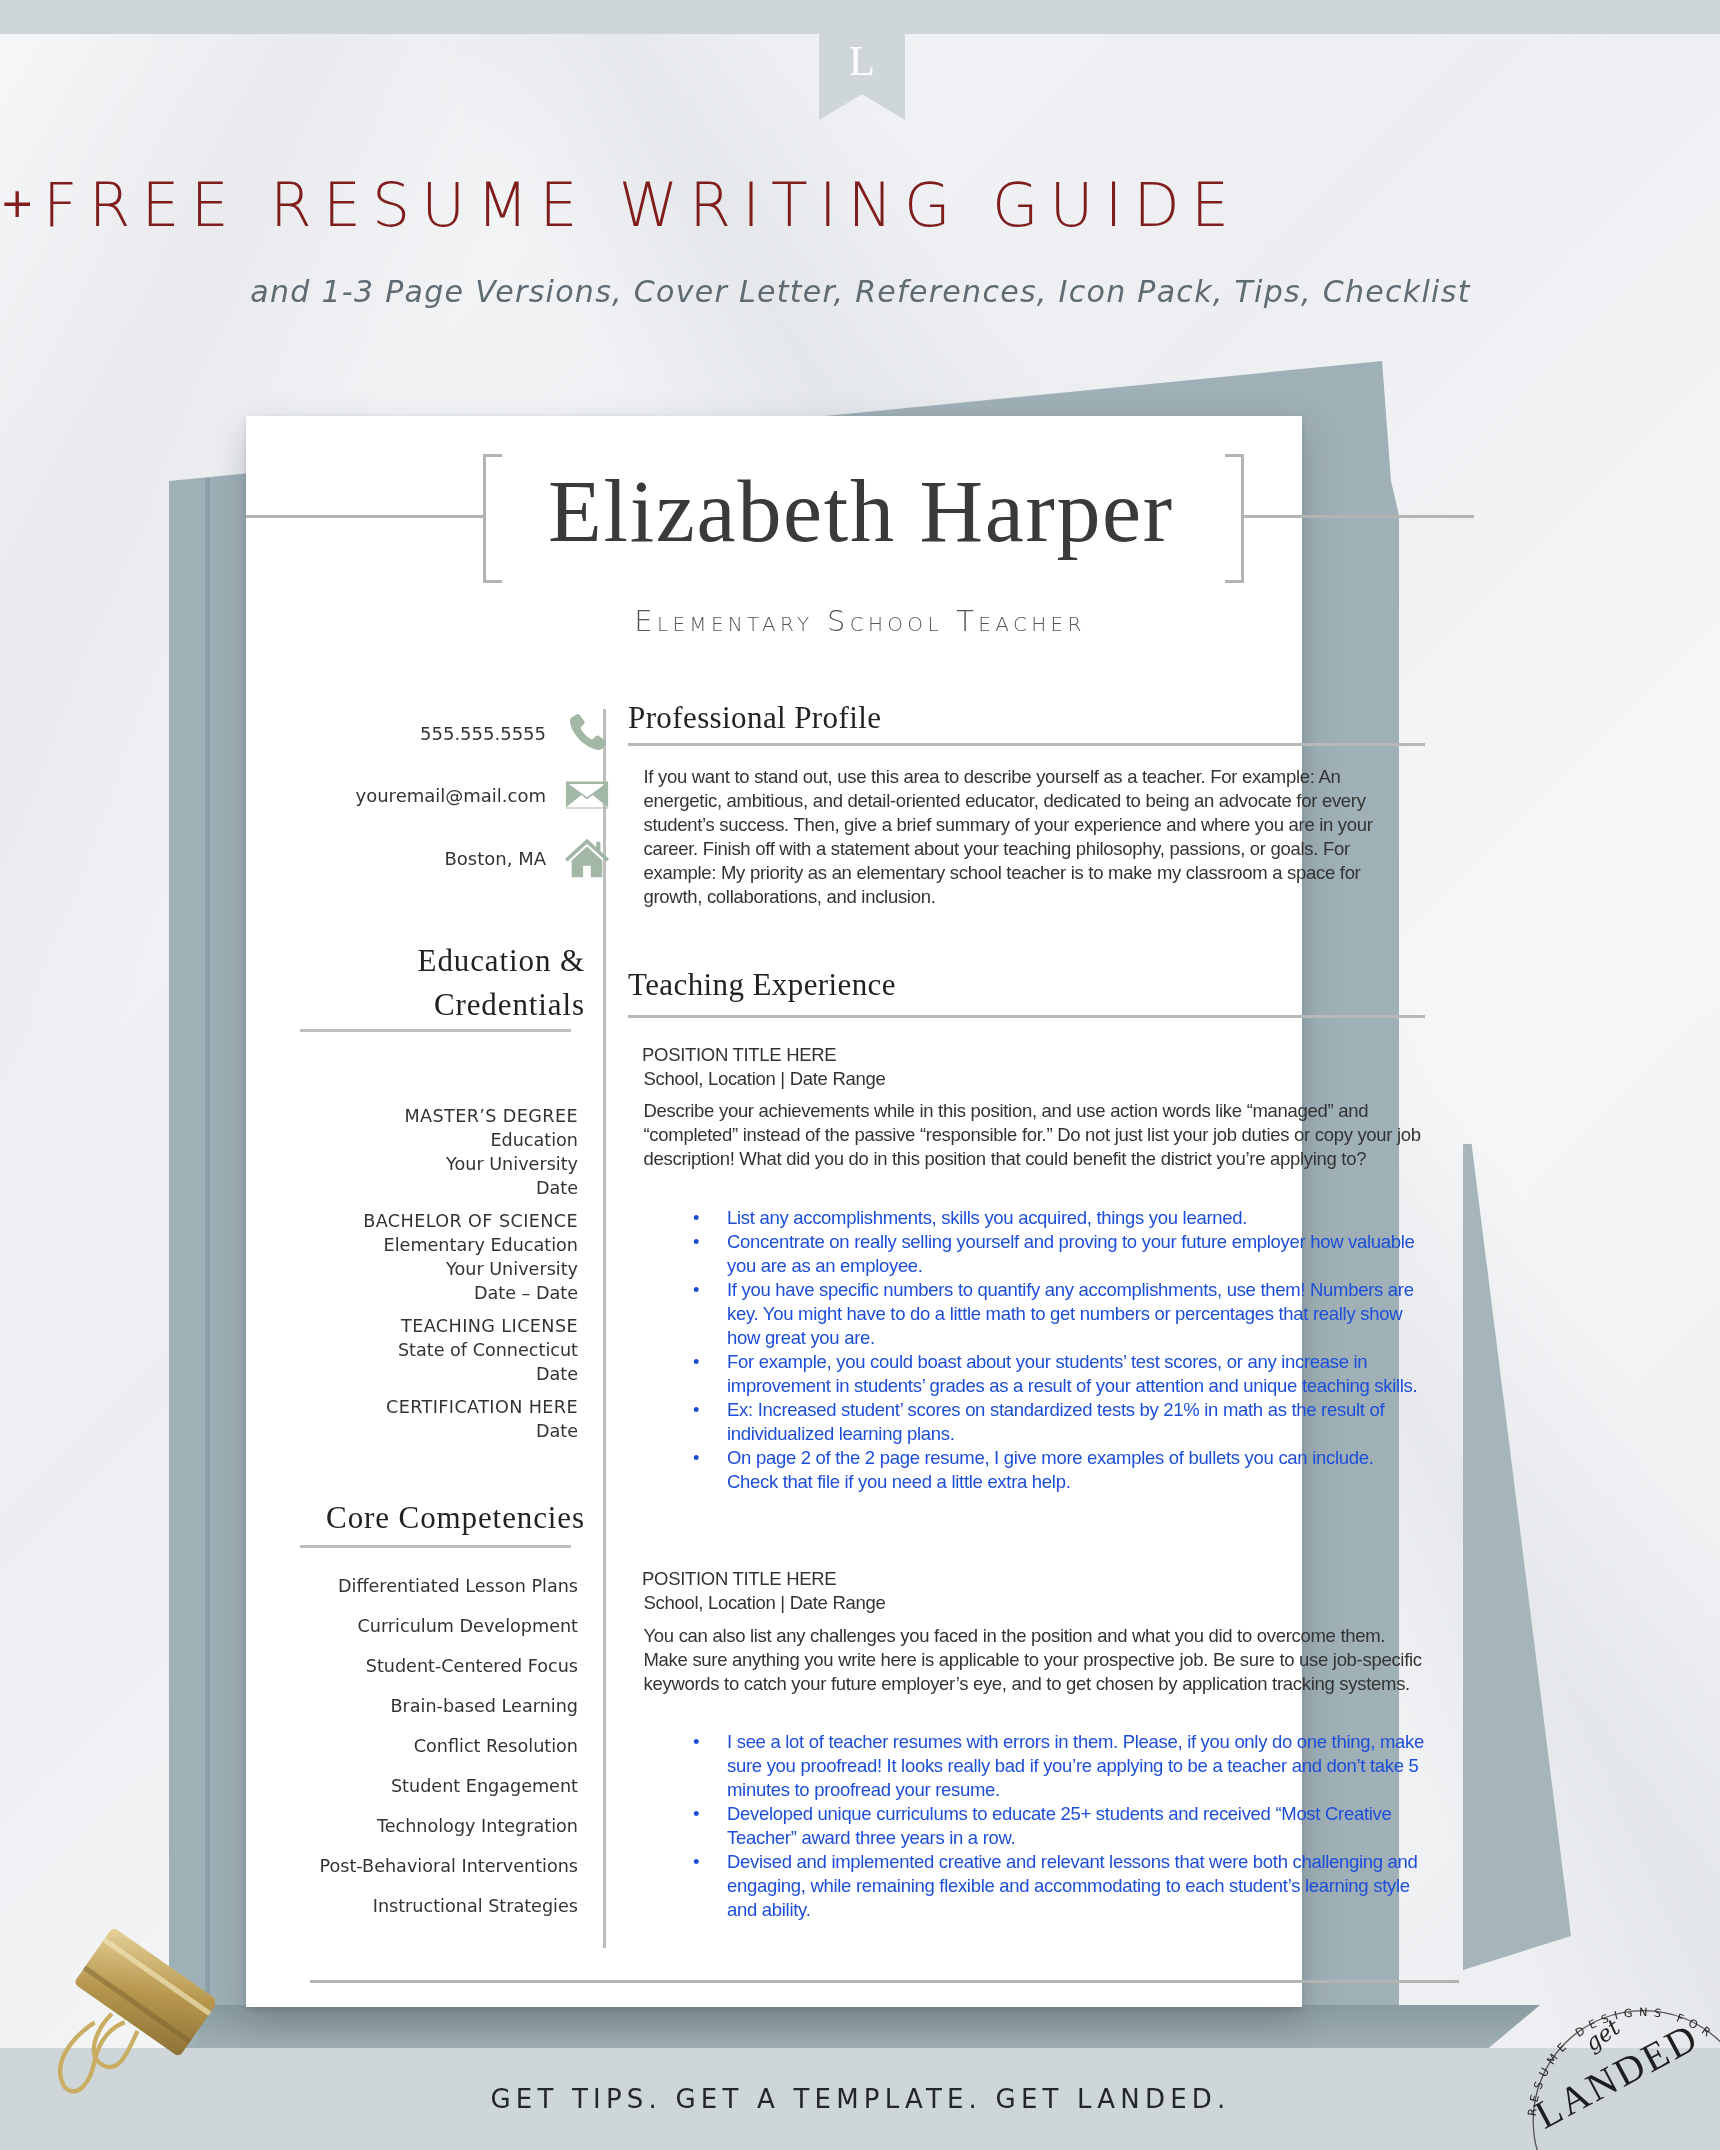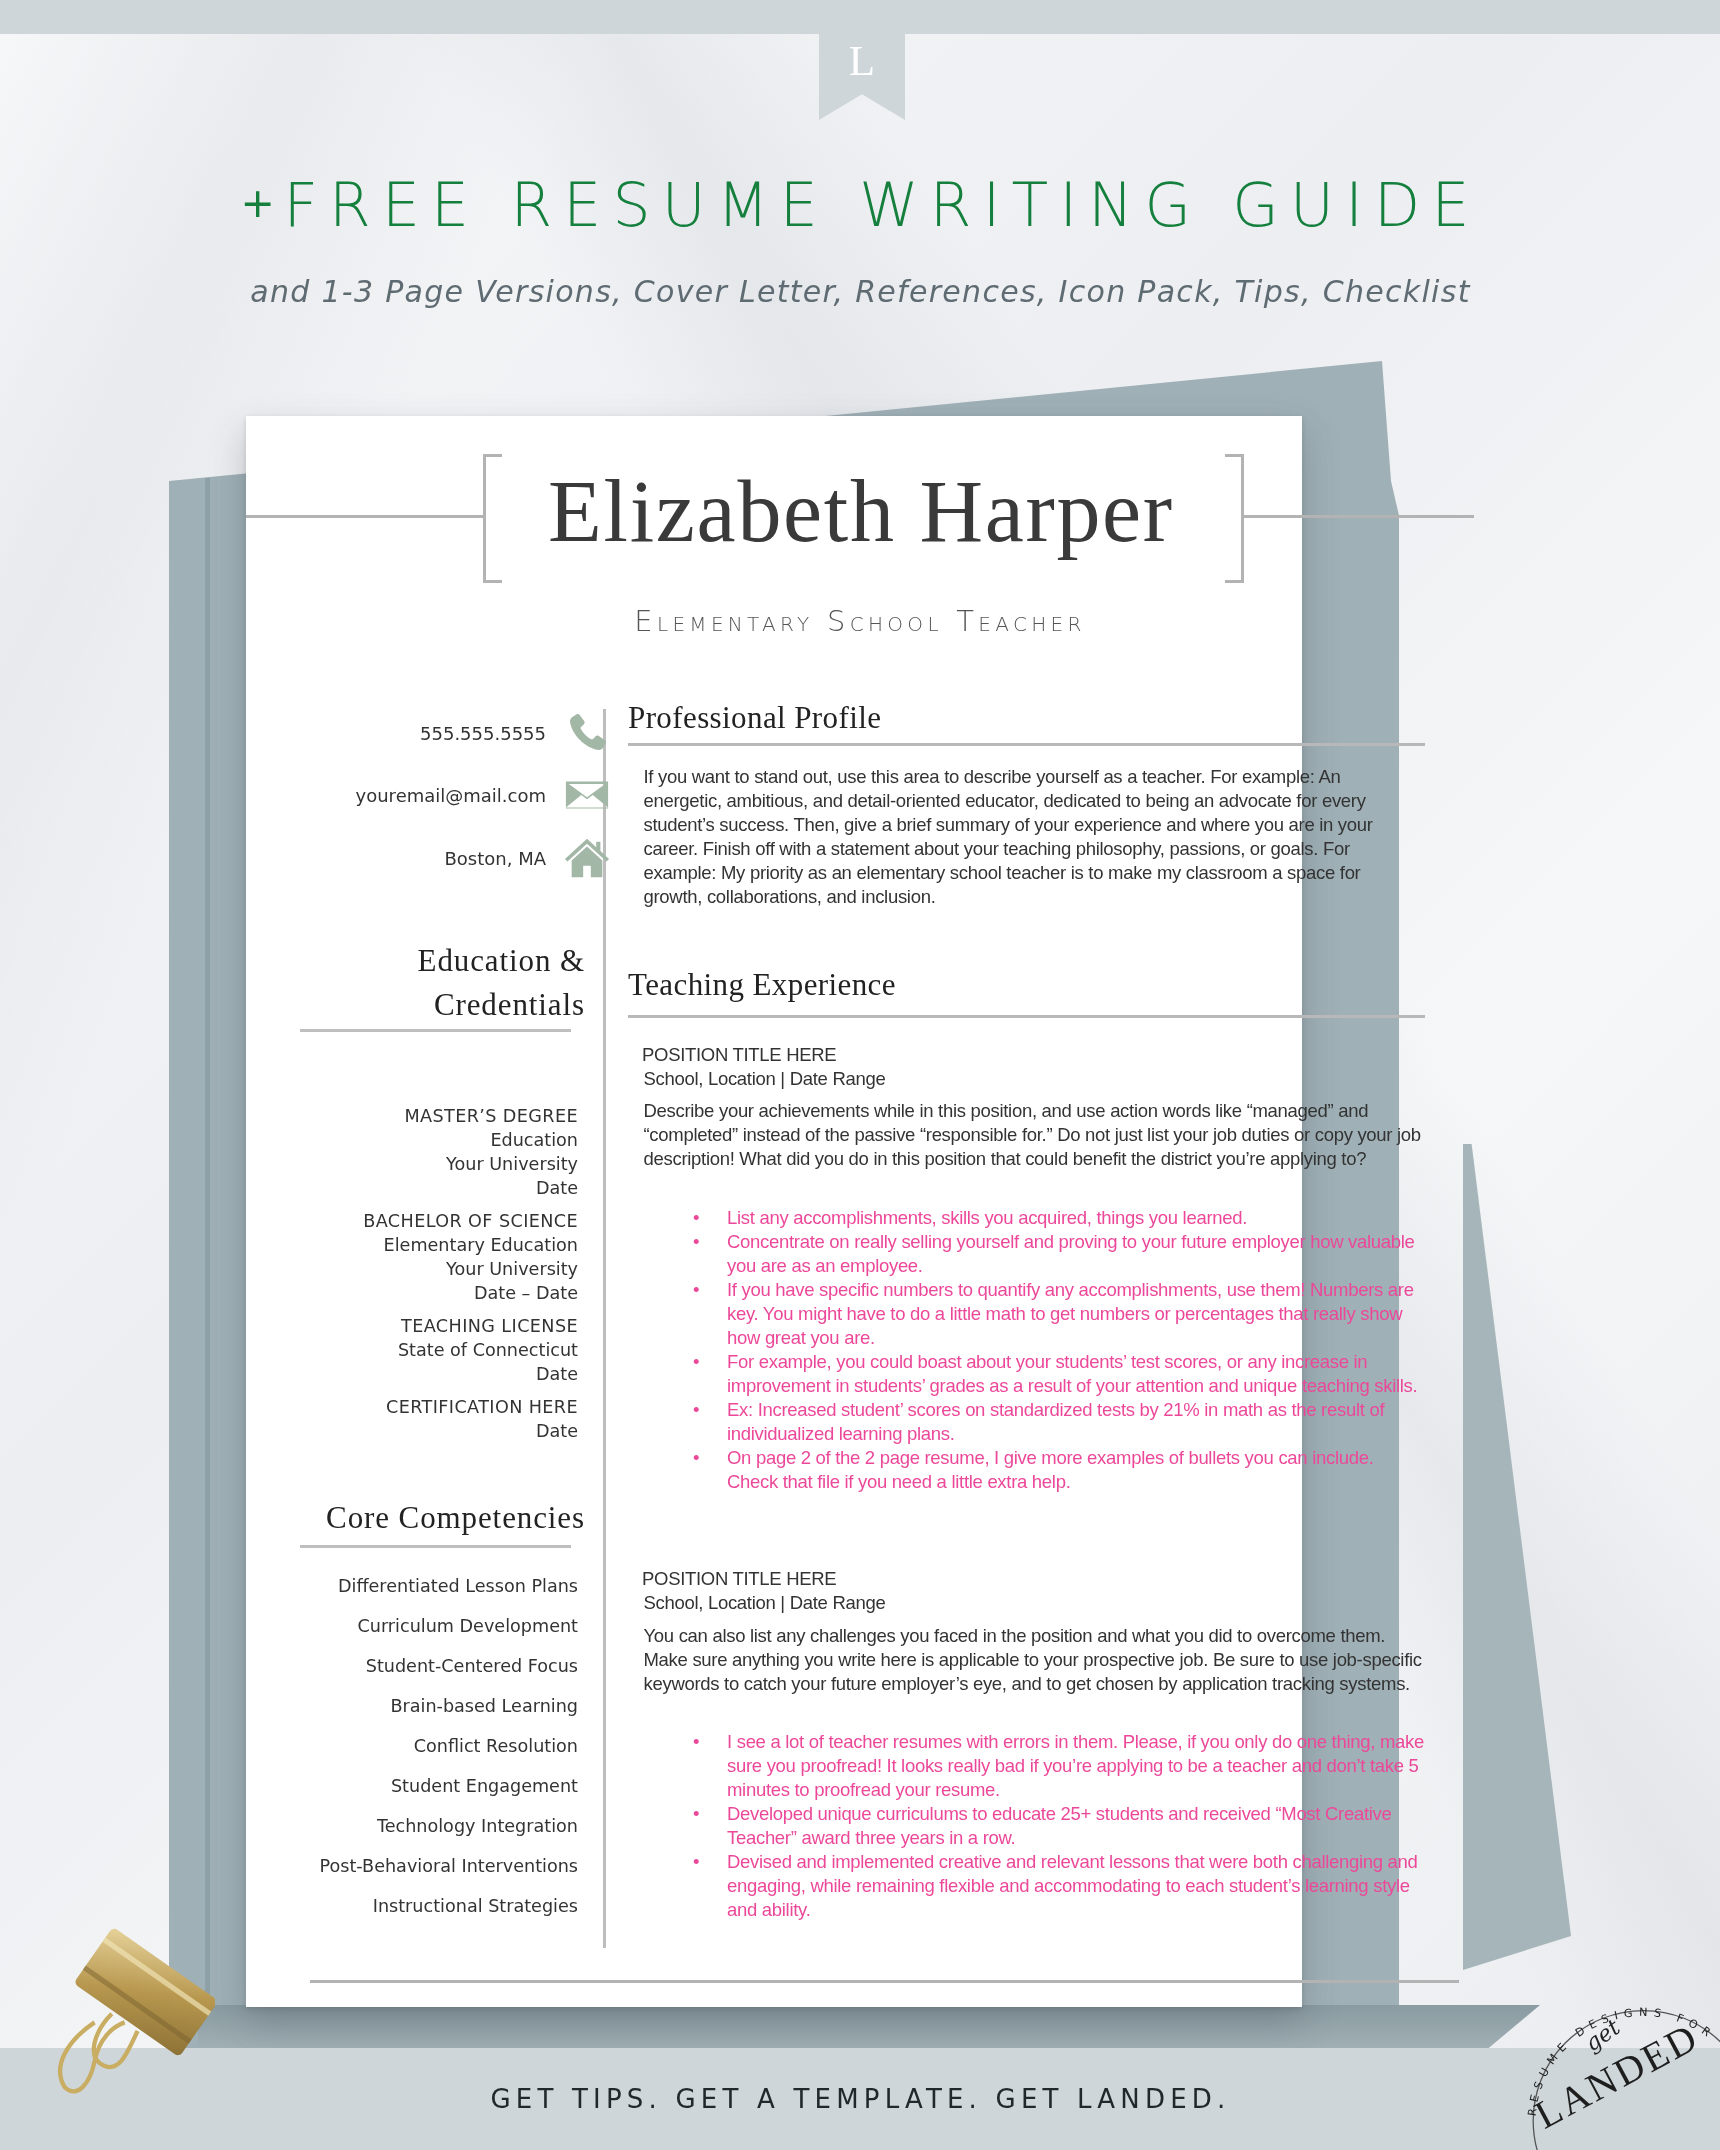--- a/index.html
+++ b/index.html
@@ -20,23 +20,23 @@
       position: absolute; left: 819px; top: 34px; width: 86px; height: 86px;
       background: #ced6d9;
       clip-path: polygon(0 0, 100% 0, 100% 100%, 50% 70%, 0 100%);
       display: flex; justify-content: center; padding-top: 5.2px;
     }
     .ribbon-letter {
       font-family: "Liberation Serif", serif; color: #fff; font-size: 43px; line-height: 1;
     }
 
     .headline {
-      position: absolute; left: 0; top: 170px; width: 1721px; text-align: center;
+      position: absolute; left: 0; top: 170px; width: 1721px; text-align: left;
       font-family: "DejaVu Sans", sans-serif; font-weight: 300; font-size: 60px;
-      letter-spacing: 11.2px; color: #15803d;
+      letter-spacing: 11.2px; color: #7f1d1d;
     }
     .headline .plus { font-size: 41px; letter-spacing: 0; position: relative; top: -8.6px; margin-right: 8.6px; font-style: italic; }
     .subhead {
       position: absolute; left: 0; top: 274px; width: 1721px; text-align: center;
       font-family: "DejaVu Sans", sans-serif; font-style: italic; font-size: 30px;
       letter-spacing: 1.3px; color: #5f6b72;
     }
 
     
     .folder-back {
@@ -106,21 +106,21 @@
       position: absolute; left: 0; font-family: "Liberation Serif", serif; font-size: 31px; color: #222; letter-spacing: 0.4px;
     }
     .sec-rule { position: absolute; left: 0; width: 797px; height: 2.6px; background: #b8b8b8; }
     .para {
       position: absolute; left: 15.5px; width: 779px;
       font-family: "Liberation Sans Narrow", "Liberation Sans", sans-serif; font-size: 18.5px; line-height: 24px; color: #333;
       letter-spacing: -0.3px;
     }
     .pos-title { position: absolute; left: 14px; font-family: "Liberation Sans", sans-serif; font-size: 18.5px; color: #333; letter-spacing: -0.3px; }
     .pos-meta { position: absolute; left: 15.5px; font-family: "Liberation Sans", sans-serif; font-size: 18.5px; color: #333; letter-spacing: -0.3px; }
-    .bullets { position: absolute; left: 65px; width: 731px; list-style: none; font-family: "Liberation Sans", sans-serif; font-size: 18.5px; line-height: 24px; color: #ec4899; letter-spacing: -0.3px; }
+    .bullets { position: absolute; left: 65px; width: 731px; list-style: none; font-family: "Liberation Sans", sans-serif; font-size: 18.5px; line-height: 24px; color: #1d4ed8; letter-spacing: -0.3px; }
     .bullets li { position: relative; padding-left: 34px; }
     .bullets li::before { content: "\2022"; position: absolute; left: 0; top: 0; }
 
     
     .bottom-band { position: absolute; left: 0; top: 2048px; width: 1721px; height: 103px; background: #ced6d9; }
     .tagline {
       position: absolute; left: 0; top: 2084px; width: 1721px; text-align: center;
       font-family: "DejaVu Sans", sans-serif; font-size: 26px; letter-spacing: 5.2px; color: #22272b;
     }
 

